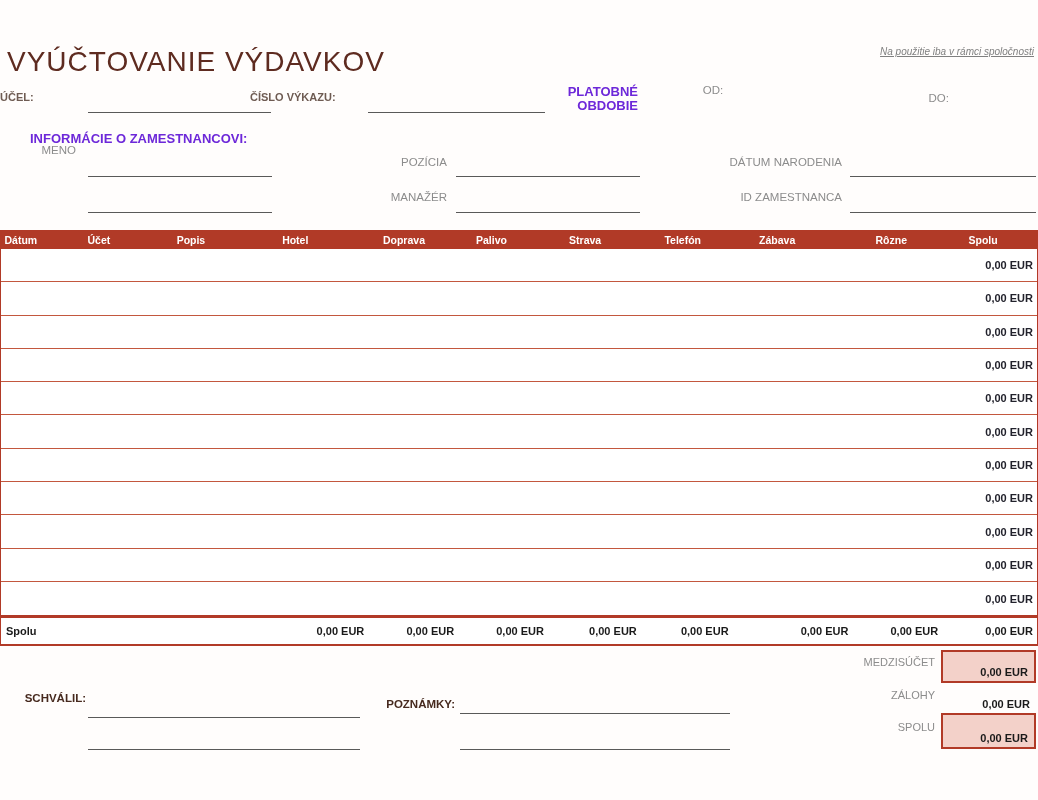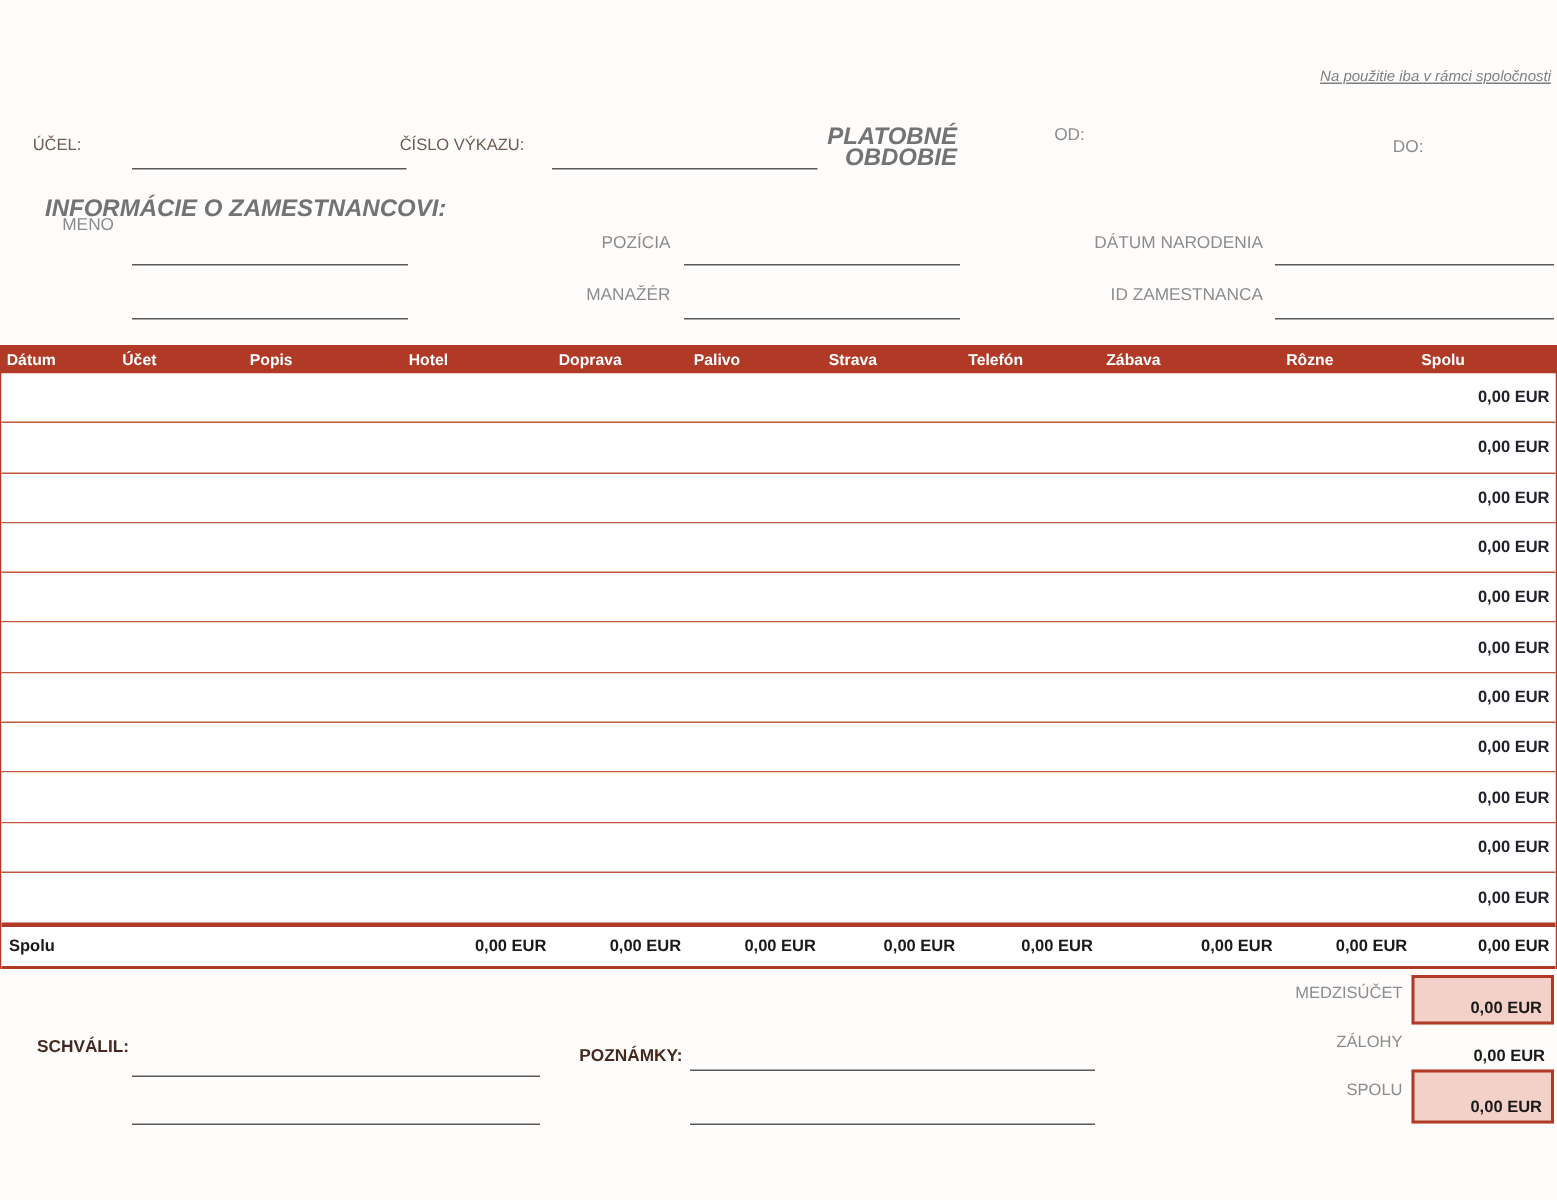--- a/index.html
+++ b/index.html
@@ -3,28 +3,28 @@
 <meta charset="utf-8">
 <style>
   html,body{margin:0;padding:0;background:#ffffff;}
   *{box-sizing:border-box;font-family:"Liberation Sans",sans-serif;}
   #page{position:relative;width:1038px;height:800px;background:#fffdfc;overflow:hidden;}
 
   .abs{position:absolute;}
   .note{right:4px;top:46px;font-size:10px;color:#7f7f7f;font-style:italic;text-decoration:underline;}
   .title{left:7px;top:46px;font-size:28px;letter-spacing:1px;color:#5e2b20;font-weight:400;}
 
-  .flabel{font-size:11px;font-weight:normal;color:#6e5b52;text-align:center;}
+  .flabel{font-size:11px;font-weight:bold;color:#6e5b52;text-align:left;}
   .elabel{font-size:11.5px;color:#8c8c8c;text-align:right;}
-  .heading{font-size:16px;font-weight:bold;color:#737373;font-style:italic;}
+  .heading{font-size:13px;font-weight:bold;color:#6d28d9;}
   .fline{border-bottom:1.5px solid #595959;height:18px;}
 
   
   #table{left:0;top:230px;width:1038px;border-left:1.5px solid #b13a27;border-right:1.5px solid #b13a27;}
-  #thead{display:flex;background:#b13a27;height:19px;align-items:center;margin:0 -1.5px;}
+  #thead{display:flex;background:#b13a27;height:19px;align-items:center;margin:0 -1.5px;gap:22px;}
   .hcell{color:#ffffff;font-size:10.5px;font-weight:bold;padding-left:5px;overflow:hidden;white-space:nowrap;}
   .trow{height:33.3px;border-bottom:1.5px solid #c3573e;background:#ffffff;display:flex;align-items:center;justify-content:flex-end;}
   .trow:last-child{border-bottom:none;}
   .amount{font-size:11px;font-weight:600;color:#22222c;padding-right:4px;}
   #ttotals{display:flex;align-items:center;height:31px;border-top:3px solid #b13a27;border-bottom:2px solid #b13a27;background:#ffffff;}
   .tc{font-size:11px;font-weight:bold;color:#1a1a1a;text-align:right;padding-right:4px;}
   .tc-label{width:268px;text-align:left;padding-left:5px;}
   .c0{width:77px}.c1{width:85px}.c2{width:106px}.c3{width:100px}.c4{width:90px}.c5{width:90px}
   .c6{width:93px}.c7{width:92px}.c8{width:120px}.c9{width:90px}.c10{width:95px}
 
@@ -35,20 +35,21 @@
   .sumval{font-size:11px;font-weight:bold;color:#1a1a1a;}
 
   .siglabel{font-size:11.5px;font-weight:bold;color:#46291e;text-align:right;}
 </style>
 </head>
 <body>
 
 <div id="page">
 
   <div class="abs note">Na použitie iba v rámci spoločnosti</div>
+  <div class="abs title">VYÚČTOVANIE VÝDAVKOV</div>
 
   <div class="abs flabel" style="left:0;top:91px;width:76px;">ÚČEL:</div>
   <div class="abs fline" style="left:88px;top:95px;width:183px;"></div>
   <div class="abs flabel" style="left:250px;top:91px;width:116px;">ČÍSLO VÝKAZU:</div>
   <div class="abs fline" style="left:368px;top:95px;width:177px;"></div>
   <div class="abs heading" style="left:540px;top:85px;width:98px;text-align:right;line-height:14px;">
     <span>PLATOBNÉ</span><br>
     <span>OBDOBIE</span>
   </div>
   <div class="abs elabel" style="left:698px;top:84px;width:30px;text-align:center;">OD:</div>

